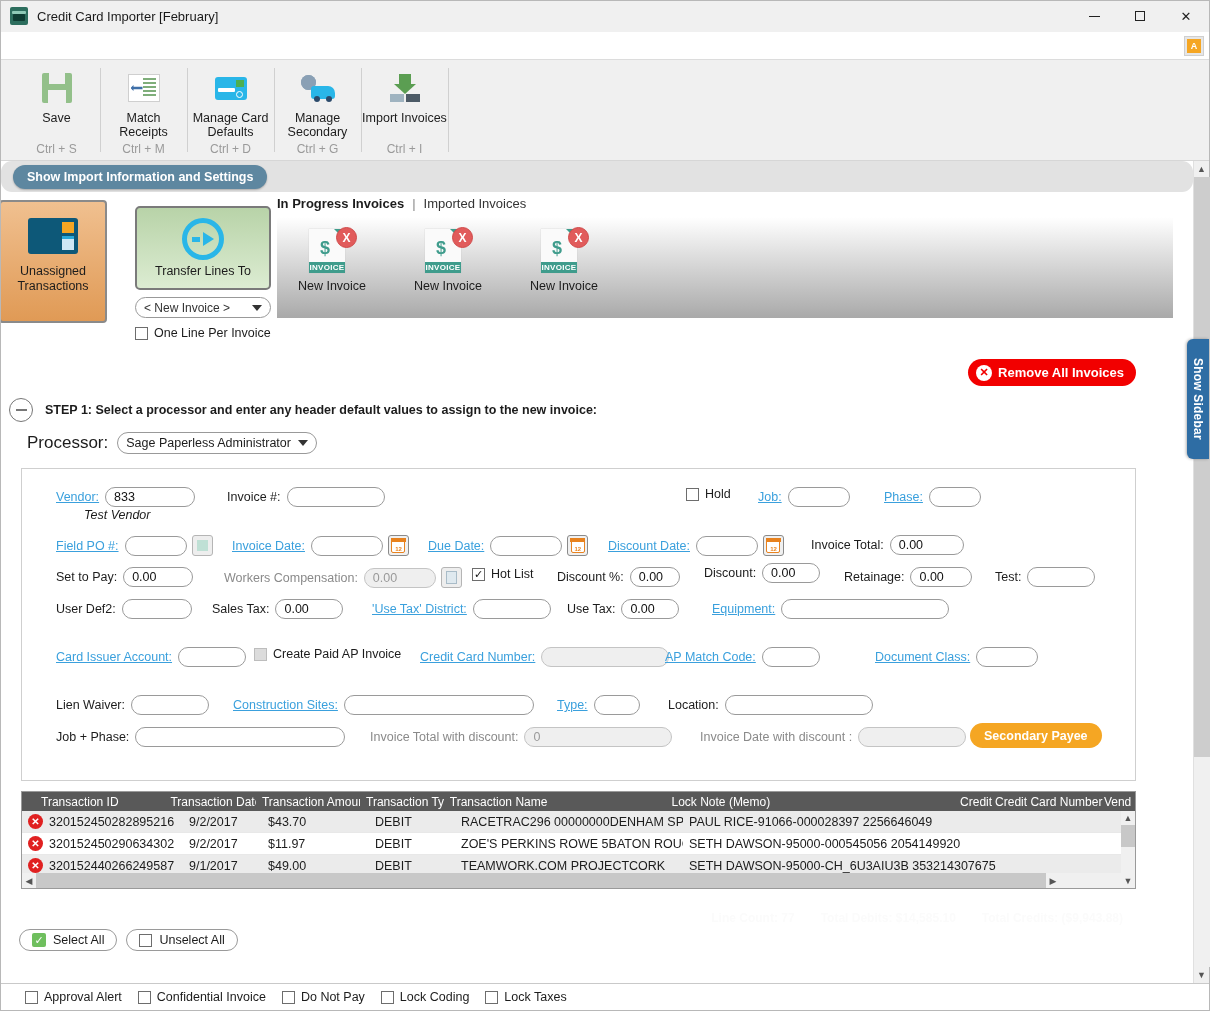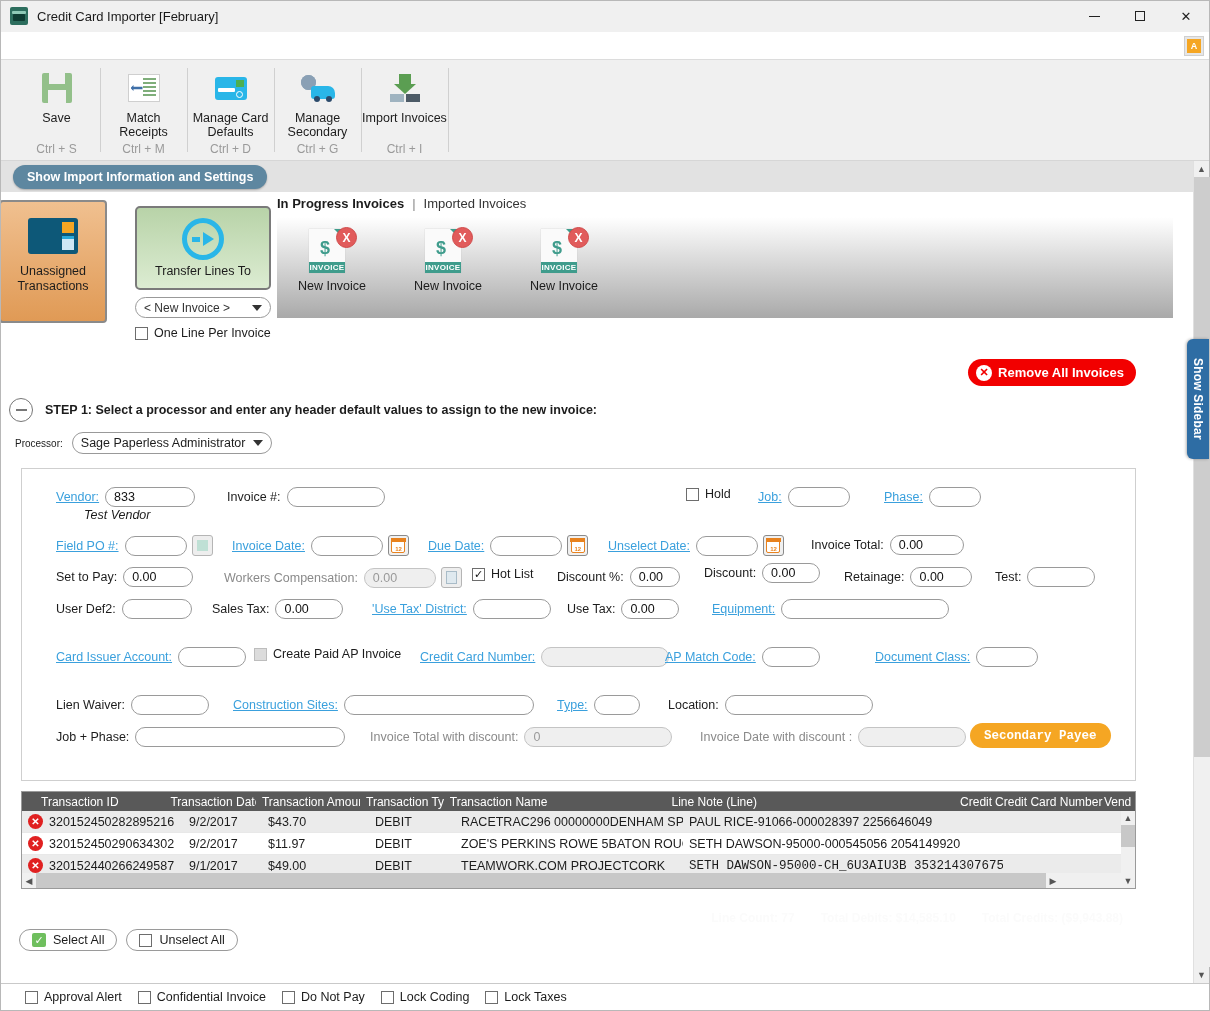--- a/index.html
+++ b/index.html
@@ -123,21 +123,21 @@
   .ico-import .arrh { position:absolute; left:4px; top:10px; width:22px; height:0;
       border-left:11px solid transparent; border-right:11px solid transparent; border-top:10px solid #5b9e52; }
   .ico-import .b1 { position:absolute; left:0; bottom:0; width:14px; height:8px; background:#9fb3c0; }
   .ico-import .b2 { position:absolute; right:0; bottom:0; width:14px; height:8px; background:#4c5a66; }
 
   
   .mainwrap { flex:1; display:flex; min-height:0; position:relative; }
   .content { flex:1; position:relative; overflow:hidden; background:#fff; }
 
   .showimport-bar {
-    height:31px; background:#e2e2e2; display:flex; align-items:center; padding-left:12px;
+    height:31px; background:#e2e2e2; display:flex; align-items:center; padding-left:12px;border-radius:11px;
   }
   .pill-btn {
     background:#5e87a0; color:#fff; border-radius:15px; padding:5px 14px;
     font-size:12.5px; font-weight:bold; box-shadow:0 1px 2px rgba(0,0,0,.25);
   }
 
   
   .strip { display:flex; padding:8px 0 0 0; height:155px; position:relative; }
   .tile-unassigned {
     width:108px; height:123px; margin-left:-2px;
@@ -205,21 +205,21 @@
   .xcirc { width:16px; height:16px; border-radius:50%; background:#fff; color:#f20000; font-size:11px; font-weight:bold;
      display:flex; align-items:center; justify-content:center; }
 
   
   .step-row { display:flex; align-items:center; gap:12px; padding:12px 0 0 8px; }
   .collapse-ico { width:24px; height:24px; border-radius:50%; border:1.5px solid #777; display:flex; align-items:center; justify-content:center; }
   .collapse-ico .m { width:11px; height:2px; background:#777; }
   .step-text { font-size:12.5px; font-weight:bold; }
 
   .proc-row { display:flex; align-items:center; gap:9px; padding:10px 0 0 14px; }
-  .proc-label { font-size:10px; }
+  .proc-label { font-size:17px;margin-left:12px; }
   .proc-combo {
     width:200px; height:22px; border:1px solid #999; border-radius:11px; background:#fff;
     display:flex; align-items:center; padding:0 8px; font-size:12.5px;
   }
 
   
   .panel {
     margin:14px 57px 0 20px; border:1px solid #cfcfcf; background:#fff;
     padding:14px 14px 14px 14px; position:relative; height:313px;
   }
@@ -512,21 +512,21 @@
         <div class="fld-row" style="left:406px; top:66px;">
           <span class="lbl-link">Due Date:</span>
           <span class="inp" style="width:72px; margin-left:6px;"></span>
           <span class="cal-btn" style="margin-left:5px;">
               <span class="cal-ico">
                 <span>12</span>
               </span>
             </span>
         </div>
         <div class="fld-row" style="left:586px; top:66px;">
-          <span class="lbl-link">Unselect Date:</span>
+          <span class="lbl-link">Discount Date:</span>
           <span class="inp" style="width:62px; margin-left:6px;"></span>
           <span class="cal-btn" style="margin-left:5px;">
               <span class="cal-ico">
                 <span>12</span>
               </span>
             </span>
         </div>
         <div class="fld-row" style="left:789px; top:66px;">
           <span class="lbl">Invoice Total:</span>
           <span class="inp" style="width:74px; margin-left:6px;">0.00</span>
@@ -628,34 +628,34 @@
           <span class="inp" style="width:210px; margin-left:6px;"></span>
         </div>
         <div class="fld-row" style="left:348px; top:258px;">
           <span class="lbl" style="color:#8a8a8a">Invoice Total with discount:</span>
           <span class="inp dis" style="width:148px; margin-left:6px;">0</span>
         </div>
         <div class="fld-row" style="left:678px; top:258px;">
           <span class="lbl" style="color:#8a8a8a">Invoice Date with discount :</span>
           <span class="inp dis" style="width:108px; margin-left:6px;"></span>
         </div>
-        <div class="fld-row" style="left:948px; top:254px;font-family:Liberation Mono, monospace;">
+        <div class="fld-row" style="left:948px; top:254px;">
           <div class="btn-secondary">Secondary Payee</div>
         </div>
       </div>
 
 
       <div class="tbl-wrap">
         <div class="tbl-head">
           <div class="th" style="width:146px; padding-left:19px;">Transaction ID</div>
           <div class="th" style="width:94px;">Transaction Date</div>
           <div class="th" style="width:107px;">Transaction Amount</div>
           <div class="th" style="width:86px;">Transaction Type</div>
           <div class="th" style="width:228px;">Transaction Name</div>
-          <div class="th" style="width:303px;">Line Note (Line)</div>
+          <div class="th" style="width:303px;">Lock Note (Memo)</div>
           <div class="th" style="width:36px; padding-left:0;">Credit</div>
           <div class="th" style="width:112px; padding-left:0;">Credit Card Number</div>
           <div class="th" style="width:32px; padding-left:0;">Vend</div>
         </div>
 
         <div class="tr alt">
           <div class="row-x">✕</div>
           <div class="td" style="width:140px;">320152450282895216</div>
           <div class="td" style="width:79px;">9/2/2017</div>
           <div class="td" style="width:107px;">$43.70</div>
@@ -672,21 +672,21 @@
           <div class="td" style="width:228px;">ZOE'S PERKINS ROWE 5BATON ROUGE</div>
           <div class="td" style="width:320px;">SETH DAWSON-95000-000545056  2054149920</div>
         </div>
         <div class="tr alt">
           <div class="row-x">✕</div>
           <div class="td" style="width:140px;">320152440266249587</div>
           <div class="td" style="width:79px;">9/1/2017</div>
           <div class="td" style="width:107px;">$49.00</div>
           <div class="td" style="width:86px;">DEBIT</div>
           <div class="td" style="width:228px;">TEAMWORK.COM PROJECTCORK</div>
-          <div class="td" style="width:320px;font-family:Liberation Mono, monospace;">SETH DAWSON-95000-CH_6U3AIU3B 353214307675</div>
+          <div class="td" style="width:320px;">SETH DAWSON-95000-CH_6U3AIU3B 353214307675</div>
         </div>
         <div class="tr">
           <div class="row-x">✕</div>
           <div class="td" style="width:140px;">320152440277075133</div>
           <div class="td" style="width:79px;">9/1/2017</div>
           <div class="td" style="width:107px;">($16.62)</div>
           <div class="td" style="width:86px;">CREDIT</div>
           <div class="td" style="width:228px;">5% OPEN Savings at Hertz</div>
           <div class="td" style="width:320px;">LYNN L HOEFLICH-92056</div>
         </div>

